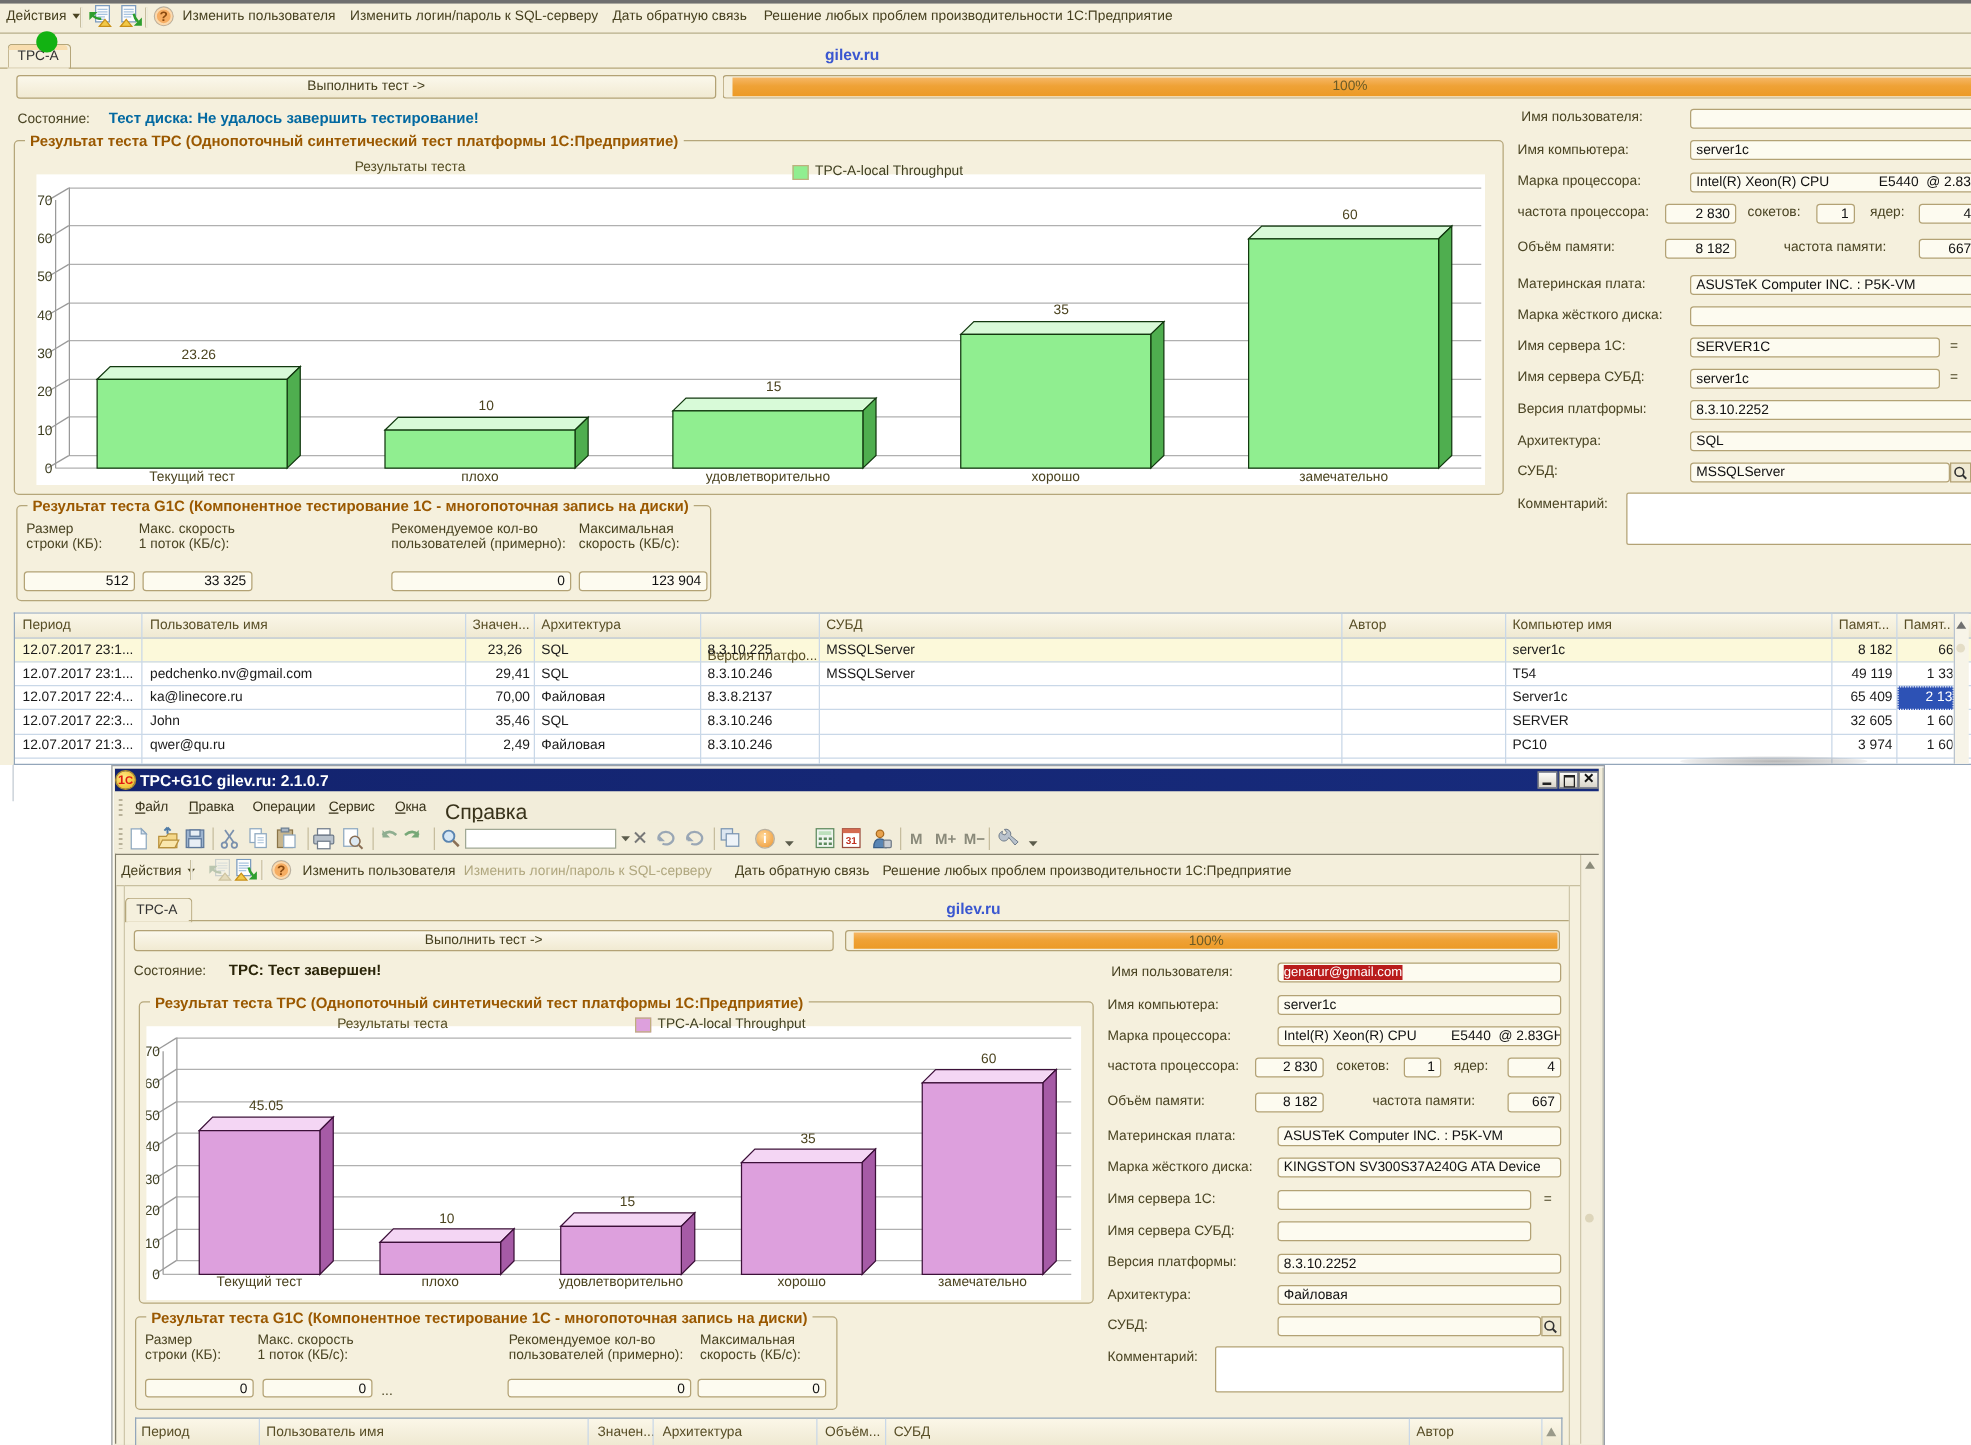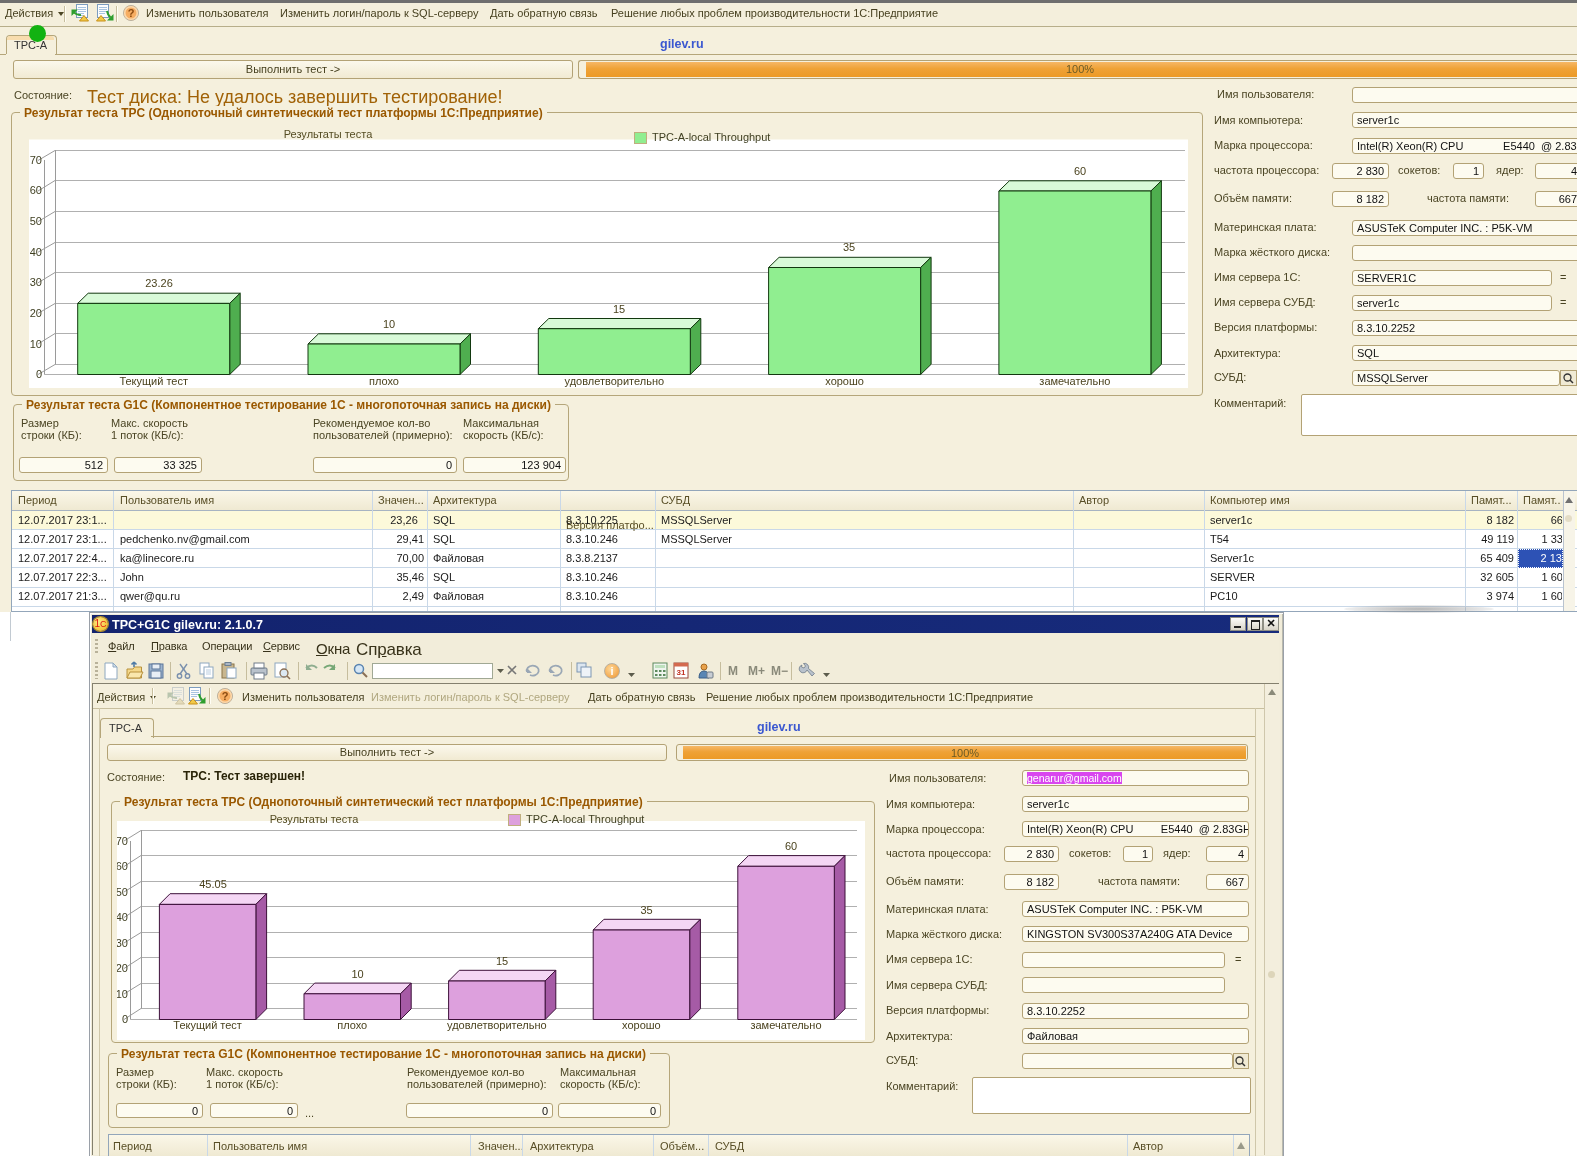--- a/index.html
+++ b/index.html
@@ -68,21 +68,21 @@
 <div class="abs" style="left:0;top:54px;width:1577px;height:1px;background:#b5a67a"></div>
 <div class="abs" style="left:6px;top:54px;width:49px;height:1px;background:#f5f0dd"></div>
 <div class="abs" style="left:660px;top:37px;font-size:12.5px;font-weight:bold;color:#3a57d0">gilev.ru</div>
 
 <div class="abs" style="left:13px;top:60px;width:560px;height:19px;background:linear-gradient(#fbf8ec,#f1ead2);border:1px solid #b3a275;border-radius:3px;box-sizing:border-box;text-align:center;color:#453f1e;padding-top:2px">Выполнить тест -&gt;</div>
 <div class="abs" style="left:578px;top:60px;width:999px;height:19px;background:#f5f0dd;border:1px solid #b3a275;border-radius:3px 0 0 3px;border-right:none;box-sizing:border-box"></div>
 <div class="abs" style="left:586px;top:62px;width:991px;height:15px;background:linear-gradient(#f6b766,#efa236 45%,#ec9a26)"></div>
 <div class="abs" style="left:1040px;top:63px;width:80px;text-align:center;color:#6b5b26">100%</div>
 
 <div class="lbl" style="left:14px;top:89px">Состояние:</div>
-<div class="abs" style="left:87px;top:87px;font-size:18px;font-weight:normal;color:#a16207">Тест диска: Не удалось завершить тестирование!</div>
+<div class="abs" style="left:87px;top:87px;font-size:12px;font-weight:bold;color:#0369a1">Тест диска: Не удалось завершить тестирование!</div>
 
 <div class="fs" style="left:11px;top:112px;width:1192px;height:284px"></div>
 <div class="fsl" style="left:20px;top:106px">Результат теста TPC (Однопоточный синтетический тест платформы 1С:Предприятие)</div>
 <div class="abs" style="left:278px;top:128px;width:100px;text-align:center;color:#554d24;z-index:2">Результаты теста</div>
 <div class="abs" style="left:634px;top:132px;width:13px;height:12px;background:#90ee90;border:1px solid #bfae7e;box-sizing:border-box;z-index:2"></div>
 <div class="abs" style="left:652px;top:131px;color:#3f3f21;font-size:11px;z-index:2">TPC-A-local Throughput</div>
 <div class="abs" style="left:29px;top:133px;width:1159px;height:255px">
 <svg width="1159" height="255" style="position:absolute;left:0;top:0">
 <rect x="0" y="6.5" width="1159" height="248.5" fill="#ffffff"></rect>
  <g stroke="#b0b0b0" stroke-width="1">
@@ -333,37 +333,37 @@
 
 <div class="abs" style="left:1344px;top:605px;width:150px;height:8px;border-radius:50%;background:radial-gradient(ellipse,rgba(110,110,110,.5),rgba(150,150,150,.28) 55%,rgba(200,200,200,0) 85%)"></div>
 
 <div class="abs" style="left:29px;top:25px;width:17px;height:17px;border-radius:50%;background:#12b212"></div>
 
 <div class="abs" style="left:10px;top:612px;width:1px;height:29px;background:#c2cad2"></div>
 
 <div class="abs" id="fgwin" style="left:89px;top:612px;width:1193px;height:544px;background:#f1ecd9;border:1px solid #9aa0a8;box-shadow:inset 1px 1px 0 #fdfdfb,inset -1px -1px 0 #b9b9ad"></div>
 
 <div class="abs" style="left:92px;top:615px;width:1187px;height:18px;background:linear-gradient(90deg,#13236e,#172b7c)"></div>
-<div class="abs" style="left:93px;top:617px;width:15px;height:14px;border-radius:50%;background:radial-gradient(circle at 40% 35%,#ffe98a,#f5c93f 60%,#d9a92a);box-shadow:0 0 0 1px #b8922a;font-weight:normal;color:#e01810;font-size:10px;text-align:center;line-height:14px">1<span style="font-size:9px">C</span></div>
+<div class="abs" style="left:93px;top:617px;width:15px;height:14px;border-radius:50%;background:radial-gradient(circle at 40% 35%,#ffe98a,#f5c93f 60%,#d9a92a);box-shadow:0 0 0 1px #b8922a;font-weight:bold;color:#e01810;font-size:10px;text-align:center;line-height:14px">1<span style="font-size:9px">C</span></div>
 <div class="abs" style="left:112px;top:618px;font-size:12.5px;font-weight:bold;color:#fff">TPC+G1C gilev.ru: 2.1.0.7</div>
 <div class="abs" style="left:1230px;top:617px;width:16px;height:14px;background:linear-gradient(#fdfdfa,#d8d4c8);border:1px solid #8f8f85;box-sizing:border-box">
       <div style="position:absolute;left:3px;bottom:2px;width:7px;height:2px;background:#222"></div>
     </div>
 <div class="abs" style="left:1247px;top:617px;width:16px;height:14px;background:linear-gradient(#fdfdfa,#d8d4c8);border:1px solid #8f8f85;box-sizing:border-box">
       <div style="position:absolute;left:3px;top:2px;width:7px;height:7px;border:1px solid #222;border-top-width:2px"></div>
     </div>
 <div class="abs" style="left:1263px;top:617px;width:16px;height:14px;background:linear-gradient(#fdfdfa,#d8d4c8);border:1px solid #8f8f85;box-sizing:border-box;color:#111;font-weight:bold;font-size:11px;text-align:center;line-height:11px">✕</div>
 
 <div class="abs" style="left:92px;top:634px;width:1187px;height:24px;background:#f2edda"></div>
 <div class="abs" style="left:95px;top:639px;width:3px;height:14px;background:repeating-linear-gradient(#b9b29a 0 2px,#f2edda 2px 4px)"></div>
 <div class="abs" style="left:108px;top:640px;font-size:11px;letter-spacing:-0.15px;color:#38321a"><u>Ф</u>айл</div>
 <div class="abs" style="left:151px;top:640px;font-size:11px;letter-spacing:-0.15px;color:#38321a"><u>П</u>равка</div>
 <div class="abs" style="left:202px;top:640px;font-size:11px;letter-spacing:-0.15px;color:#38321a">Операции</div>
 <div class="abs" style="left:263px;top:640px;font-size:11px;letter-spacing:-0.15px;color:#38321a"><u>С</u>ервис</div>
-<div class="abs" style="left:316px;top:640px;font-size:15px;letter-spacing:-0.15px;color:#38321a"><u>О</u>кна</div>
+<div class="abs" style="left:316px;top:640px;font-size:11px;letter-spacing:-0.15px;color:#38321a"><u>О</u>кна</div>
 <div class="abs" style="left:356px;top:640px;font-size:17px;letter-spacing:-0.15px;color:#38321a">Сп<u>р</u>авка</div>
 
 <div class="abs" style="left:92px;top:658px;width:1187px;height:25px;background:#f2edda"></div>
 <div class="abs" style="left:95px;top:662px;width:3px;height:17px;background:repeating-linear-gradient(#b9b29a 0 2px,#f2edda 2px 4px)"></div>
 <svg class="abs" style="left:100px;top:660px" width="745" height="22">
  <g stroke="#c6bd9d">
         <line x1="70.5" y1="2" x2="70.5" y2="20"></line>
         <line x1="146.5" y1="2" x2="146.5" y2="20"></line>
         <line x1="198.5" y1="2" x2="198.5" y2="20"></line>
         <line x1="247.5" y1="2" x2="247.5" y2="20"></line>
@@ -630,21 +630,21 @@
 <div class="abs" style="left:470px;top:1135px;width:1px;height:21px;background:#c9d8e8"></div>
 <div class="abs" style="left:522px;top:1135px;width:1px;height:21px;background:#c9d8e8"></div>
 <div class="abs" style="left:653px;top:1135px;width:1px;height:21px;background:#c9d8e8"></div>
 <div class="abs" style="left:708px;top:1135px;width:1px;height:21px;background:#c9d8e8"></div>
 <div class="abs" style="left:1127px;top:1135px;width:1px;height:21px;background:#c9d8e8"></div>
 <div class="abs" style="left:1233px;top:1135px;width:1px;height:21px;background:#c9d8e8"></div>
 <div class="abs" style="left:1237px;top:1142px;width:0;height:0;border-left:4px solid transparent;border-right:4px solid transparent;border-bottom:7px solid #9a9a8a"></div>
 
 <div class="lbl" style="left:889px;top:772px">Имя пользователя:</div>
 <div class="inp" style="left:1022px;top:770px;width:227px;height:16px">
-      <span><span style="background:#d946ef;color:#fff;font-size:10.5px">genarur@gmail.com</span></span>
+      <span><span style="background:#b91c1c;color:#fff;font-size:10.5px">genarur@gmail.com</span></span>
     </div>
 <div class="lbl" style="left:886px;top:798px">Имя компьютера:</div>
 <div class="inp" style="left:1022px;top:796px;width:227px;height:16px">
       <span>server1c</span>
     </div>
 <div class="lbl" style="left:886px;top:823px">Марка процессора:</div>
 <div class="inp" style="left:1022px;top:821px;width:227px;height:16px">
       <span>Intel(R) Xeon(R) CPU&nbsp;&nbsp;&nbsp;&nbsp;&nbsp;&nbsp;&nbsp;&nbsp;&nbsp;E5440&nbsp; @ 2.83GH</span>
     </div>
 <div class="lbl" style="left:886px;top:847px">частота процессора:</div>

